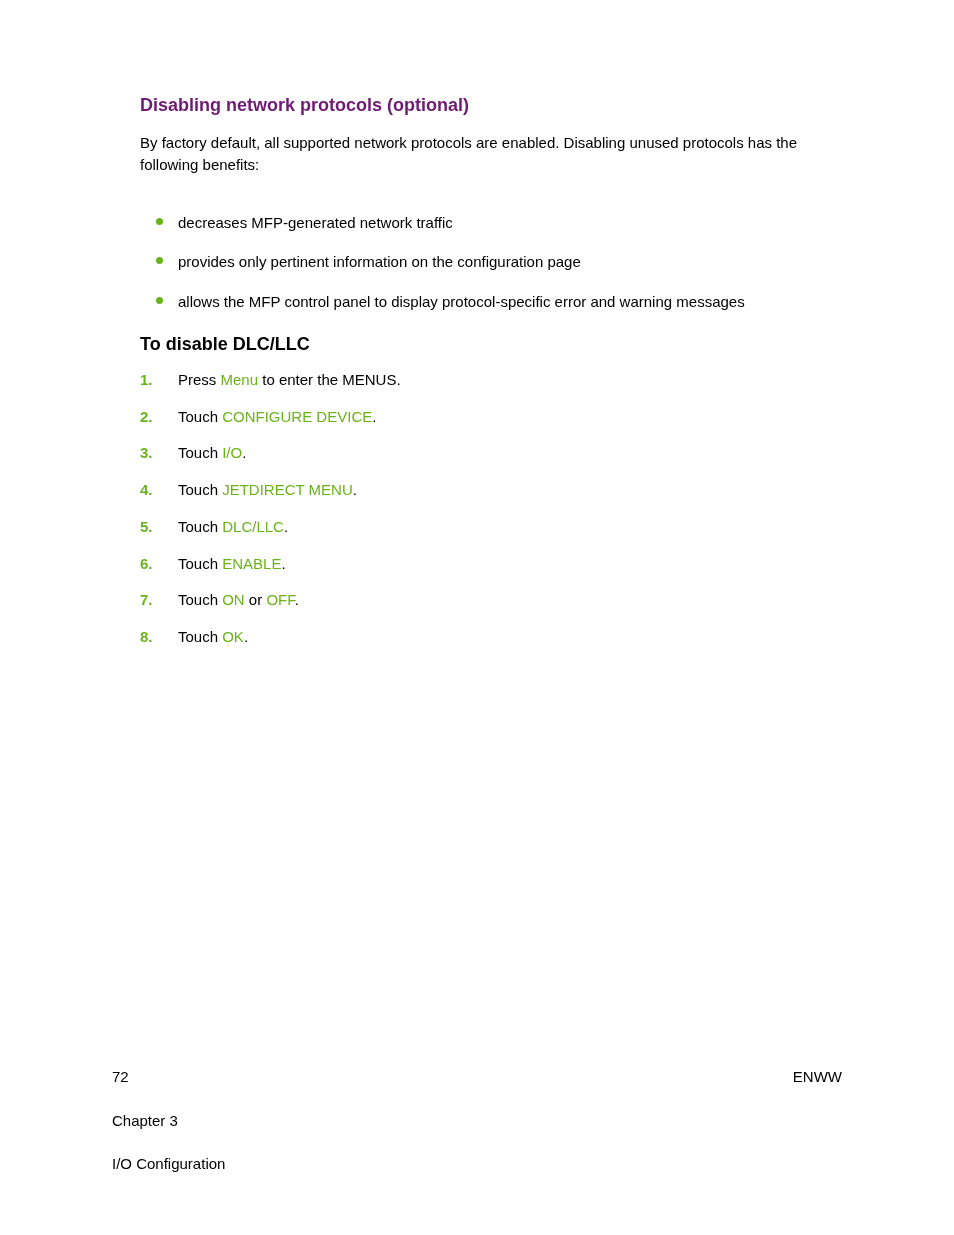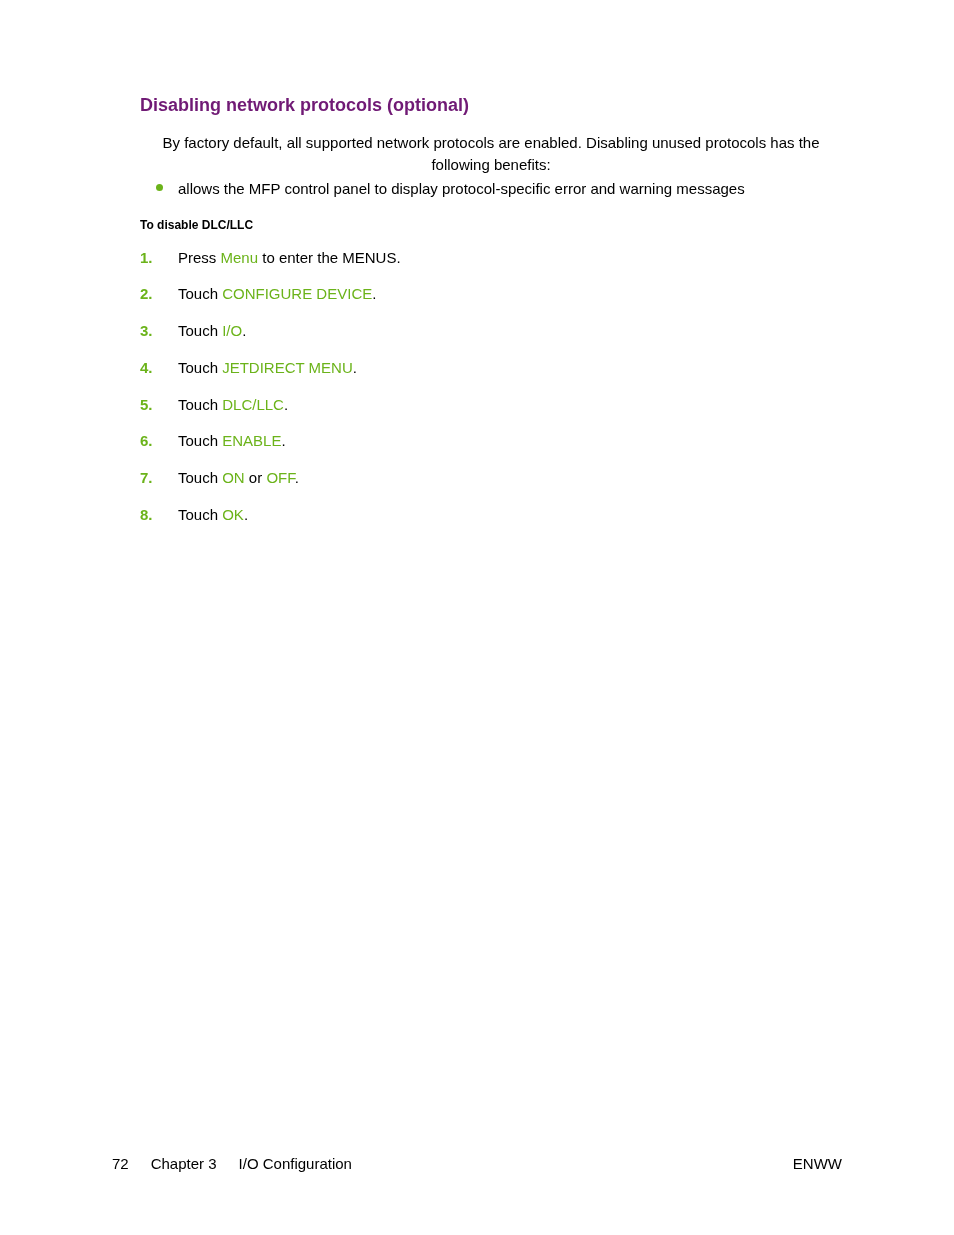--- a/index.html
+++ b/index.html
@@ -15,30 +15,29 @@
       line-height: 1.45;
     }
     h2.section-heading {
       font-size: 18px;
       font-weight: bold;
       color: #701a75;
       margin-bottom: 14px;
       margin-top: 0;
     }
     h2.sub-heading {
-      font-size: 12px;
+      font-size: 18px;
       font-weight: bold;
       color: #000;
       margin-top: 18px;
       margin-bottom: 12px;
     }
     p.intro {
-      margin-bottom: 2px;
+      margin-bottom: 36px;
       color: #000;
-      text-align: center;
     }
     ul.bullets { list-style: none; margin: 0 0 0 18px; }
     ul.bullets li {
       position: relative;
       padding-left: 20px;
       margin-bottom: 18px;
       color: #000;
     }
     ul.bullets li::before {
       content: "";
@@ -62,30 +61,32 @@
     }
     .brand { color: #6bb31a; }
     .bold { font-weight: normal; }
     .footer {
       position: absolute;
       left: 112px; right: 112px; bottom: 60px;
       display: flex;
       justify-content: space-between;
       font-size: 15px;
     }
-    .footer-left { display: flex; gap: 22px; }
+    .footer-left { display: flex; gap: 22px; flex-direction: column; }
   </style>
 </head>
 <body>
 
 <h2 class="section-heading">Disabling network protocols (optional)</h2>
 
 <p class="intro">By factory default, all supported network protocols are enabled. Disabling unused protocols has the following benefits:</p>
 
 <ul class="bullets">
+  <li>decreases MFP-generated network traffic</li>
+  <li>provides only pertinent information on the configuration page</li>
   <li>allows the MFP control panel to display protocol-specific error and warning messages</li>
 </ul>
 
 <h2 class="sub-heading">To disable DLC/LLC</h2>
 
 <ol class="steps">
   <li>
     <span class="num">1.</span>
     <span>Press </span><span class="brand">Menu</span><span> to enter the </span><span class="bold">MENUS</span><span>.</span>
   </li>

